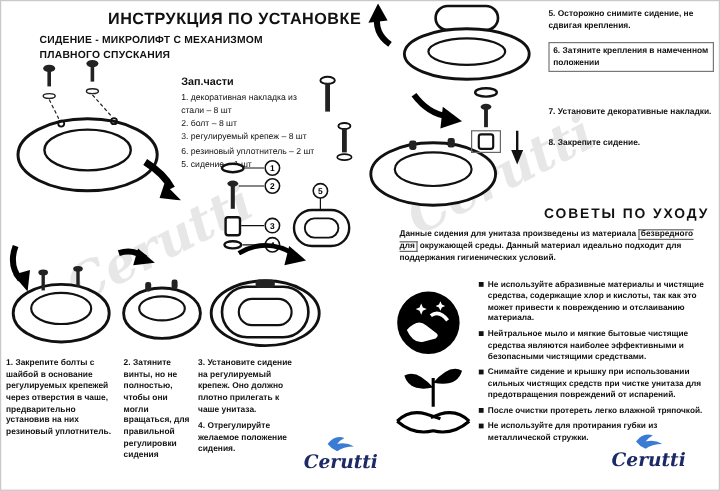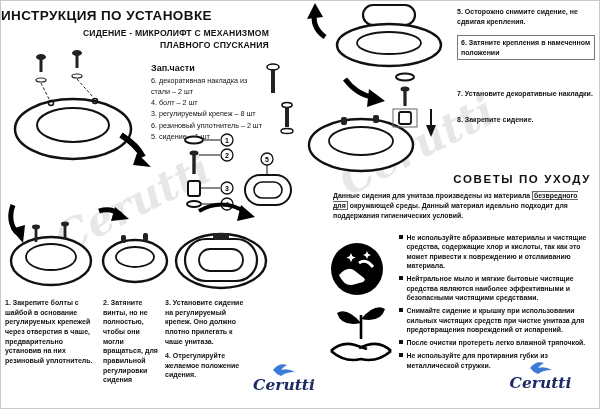--- a/index.html
+++ b/index.html
@@ -1,21 +1,21 @@
 <!DOCTYPE html>
 <html><head>
 <meta charset="utf-8">
 <style>
   *{margin:0;padding:0;box-sizing:border-box}
   html,body{background:#9a9a9a}
   body{font-family:"Liberation Sans",sans-serif}
   .page{position:relative;width:600px;height:409px;background:#ffffff;border:1px solid #c9c9c9;overflow:hidden;color:#111;margin:0 auto}
   .abs{position:absolute}
-  .title{font-weight:bold;font-size:13.5px;text-align:left;letter-spacing:.4px}
-  .subtitle{font-size:8.6px;text-align:right;line-height:1.45;letter-spacing:.2px;font-weight:bold}
+  .title{font-weight:bold;font-size:13.5px;text-align:right;letter-spacing:.4px}
+  .subtitle{font-size:8.6px;text-align:left;line-height:1.45;letter-spacing:.2px;font-weight:bold}
   .parts-heading{font-size:9px;font-weight:bold;margin-bottom:2px}
   .parts div{font-size:7.2px;line-height:1.55}
   .step{font-size:7px;line-height:1.38;font-weight:bold}
   .step b{margin-right:2px}
   .boxed6{border:1px solid #777;padding:2px 3px}
   .boxed{border:1px solid #666;padding:0 1px}
   .care-title{font-size:11.5px;font-weight:bold;text-align:right;letter-spacing:1.6px}
   .intro{font-size:6.9px;line-height:1.45;font-weight:bold}
   .bullets .li{display:flex;gap:4px;margin-bottom:4px}
   .sq{width:3.5px;height:3.5px;background:#111;margin-top:2px;flex:none}
@@ -57,22 +57,22 @@
     <ellipse cx="10" cy="6" rx="6" ry="3" fill="#fff" stroke="#111" stroke-width="1.6"></ellipse>
     <rect x="8" y="8" width="4" height="24" fill="#222"></rect>
     <ellipse cx="24" cy="44" rx="5" ry="2.5" fill="#fff" stroke="#111" stroke-width="1.6"></ellipse>
     <rect x="22" y="46" width="4" height="20" fill="#222"></rect>
     <ellipse cx="24" cy="70" rx="6" ry="2.5" fill="none" stroke="#111" stroke-width="1.4"></ellipse>
   </svg>
 
   <div class="abs" style="left:150px;top:62px;width:116px">
     <div class="parts-heading">Зап.части</div>
     <div class="parts">
-      <div>6. декоративная накладка из стали – 2 шт</div>
-      <div>4. болт – 2 шт</div>
+      <div>1. декоративная накладка из стали – 8 шт</div>
+      <div>2. болт – 8 шт</div>
       <div>3. регулируемый крепеж – 8 шт</div>
       <div>6. резиновый уплотнитель – 2 шт</div>
       <div>5. сидение – 1 шт</div>
     </div>
   </div>
 
   <svg class="abs" style="left:148px;top:130px" width="150" height="95" viewBox="0 0 150 95">
     <ellipse cx="45" cy="9" rx="9" ry="3.5" fill="#fff" stroke="#111" stroke-width="2"></ellipse>
     <ellipse cx="45" cy="22" rx="4.5" ry="2.5" fill="#222"></ellipse>
     <rect x="43.3" y="23" width="3.4" height="20" fill="#222"></rect>

